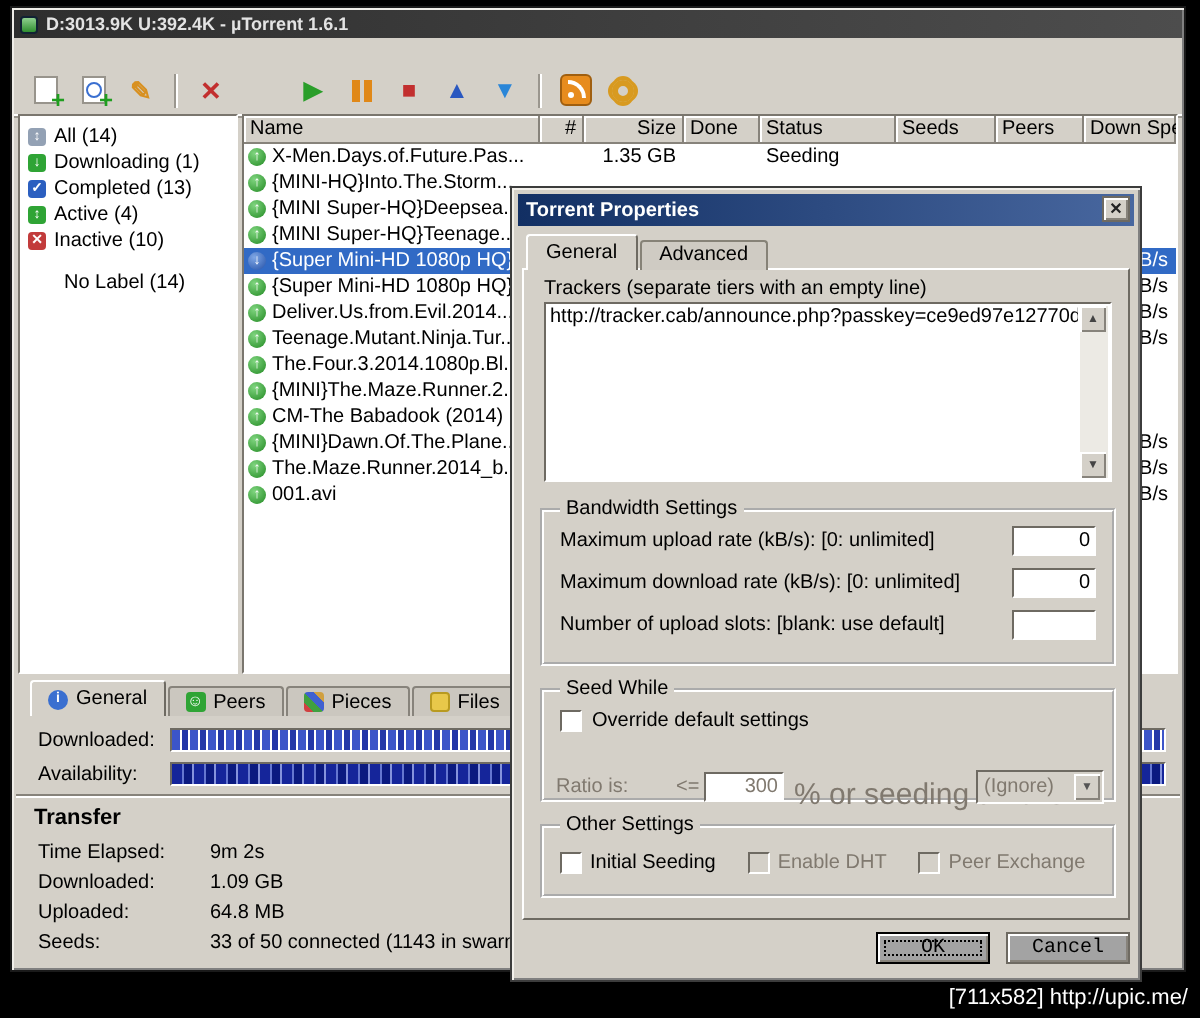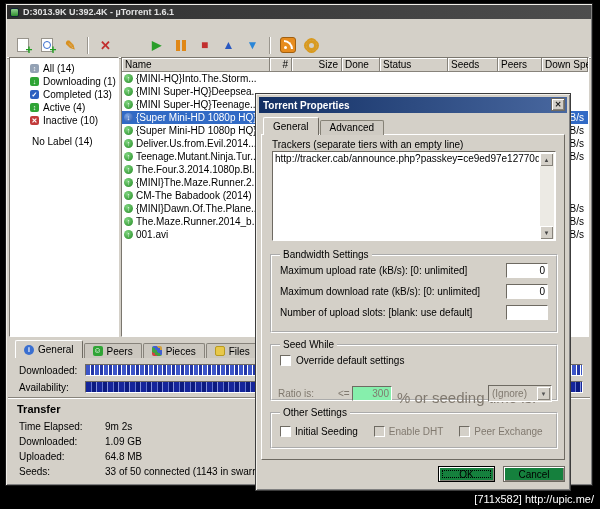--- a/index.html
+++ b/index.html
@@ -35,21 +35,21 @@
   .gl-down::before{content:"▼";color:#2a86d8;font-size:12px;}
   .ic-rss{position:relative;width:16px;height:16px;background:#e78c1e;border-radius:3px;border:1px solid #a05f10;}
   .ic-rss::before{content:"";position:absolute;left:3px;bottom:3px;width:3px;height:3px;background:#fff;border-radius:50%;}
   .ic-rss::after{content:"";position:absolute;left:3px;bottom:3px;width:7px;height:7px;
     border-top:2px solid #fff;border-right:2px solid #fff;border-top-right-radius:100%;}
   .ic-gear{width:11px;height:11px;border:3px solid #d89a20;border-radius:50%;
     box-shadow:0 -2px 0 #d89a20,0 2px 0 #d89a20,-2px 0 0 #d89a20,2px 0 0 #d89a20;}
   
   .sidebar{position:absolute;left:3px;top:53px;width:110px;bottom:148px;background:#fff;
     border:1px solid;border-color:#7a766e #fff #fff #7a766e;padding-top:4px;}
-  .side-item{display:flex;align-items:center;gap:4px;height:13px;padding-left:20px;white-space:nowrap;}
+  .side-item{display:flex;align-items:center;gap:4px;height:13px;padding-left:4px;white-space:nowrap;}
   .side-item.no-label{padding-left:22px;margin-top:8px;}
   .side-icon{width:9px;height:9px;border-radius:2px;color:#fff;font-size:7px;line-height:9px;
     text-align:center;flex:0 0 9px;font-weight:bold;}
   .si-all{background:#93a1b4;}    .si-all::before{content:"↕";}
   .si-down{background:#2fa435;}   .si-down::before{content:"↓";}
   .si-done{background:#2b5fc0;}   .si-done::before{content:"✓";}
   .si-active{background:#2fa435;} .si-active::before{content:"↕";}
   .si-inactive{background:#c23b3b;}.si-inactive::before{content:"✕";}
   
   .list{position:absolute;left:115px;top:53px;right:3px;bottom:148px;background:#fff;
@@ -121,36 +121,36 @@
   .fs-bw{top:114px;height:84px;}
   .bw-row{display:flex;align-items:center;justify-content:space-between;height:21px;padding:0 4px;}
   .num{width:42px;height:15px;border:1px solid;border-color:#6e6a62 #fff #fff #6e6a62;background:#fff;
     font-size:10px;text-align:right;padding:0 2px;font-family:"Liberation Sans",sans-serif;}
   .fs-sw{top:204px;height:62px;}
   .sw1{display:flex;align-items:center;gap:5px;padding:5px 0 0 4px;}
   .sw2{position:relative;height:24px;margin-top:19px;color:#80796f;}
   .sw2 .rl{position:absolute;left:2px;top:3px;}
   .sw2 .rop{position:absolute;left:62px;top:3px;}
   .ratio-in{position:absolute;left:76px;top:1px;width:40px;height:15px;border:1px solid;
-    border-color:#6e6a62 #fff #fff #6e6a62;background:#86efac;color:#80796f;font-size:10px;
+    border-color:#6e6a62 #fff #fff #6e6a62;background:#ffffff;color:#80796f;font-size:10px;
     text-align:right;padding:0 2px;font-family:"Liberation Sans",sans-serif;}
   .sw2 .rsuf{position:absolute;left:121px;top:4px;font-size:15px;white-space:nowrap;}
   .combo{position:absolute;left:212px;top:0;width:64px;height:17px;background:#d4d0c8;color:#80796f;
     border:1px solid;border-color:#6e6a62 #fff #fff #6e6a62;display:flex;align-items:center;padding-left:3px;}
   .combo-btn{position:absolute;right:1px;top:1px;bottom:1px;width:13px;background:#d4d0c8;
     box-shadow:inset 1px 1px 0 #fff,inset -1px -1px 0 #87837b;display:flex;align-items:center;
     justify-content:center;font-size:6px;color:#555;}
   .fs-other{top:272px;height:42px;}
   .oc{display:flex;gap:16px;padding:8px 0 0 4px;}
   .oc-item{display:flex;align-items:center;gap:4px;white-space:nowrap;}
   .cb{width:11px;height:11px;background:#fff;border:1px solid;border-color:#6e6a62 #fff #fff #6e6a62;flex:0 0 11px;}
   .cb.disabled{background:#d4d0c8;}
   .oc-item .disabled,.dis-text{color:#80796f;}
-  .btn{position:absolute;height:16px;background:#15803d;border:1px solid #6e6a62;
-    box-shadow:inset 1px 1px 0 #fff,inset -1px -1px 0 #87837b;display:flex;align-items:center;justify-content:center;}
+  .btn{position:absolute;height:16px;background:#a3a3a3;border:1px solid #6e6a62;
+    box-shadow:inset 1px 1px 0 #fff,inset -1px -1px 0 #87837b;display:flex;align-items:center;justify-content:center;font-family:Liberation Mono, monospace;}
   .dlg-ok{left:182px;top:372px;width:57px;border:1px solid #000;}
   .dlg-ok::after{content:"";position:absolute;left:3px;top:3px;right:3px;bottom:3px;border:1px dotted #000;}
   .dlg-cancel{left:247px;top:372px;width:62px;}
   
   .watermark{position:absolute;right:6px;bottom:4px;color:#fff;font-size:11px;}
 </style>
 </head>
 <body>
 
 <div class="win">
@@ -232,20 +232,33 @@
       <span class="hcell c-num">#</span>
       <span class="hcell c-size">Size</span>
       <span class="hcell c-done">Done</span>
       <span class="hcell c-status">Status</span>
       <span class="hcell c-seeds">Seeds</span>
       <span class="hcell c-peers">Peers</span>
       <span class="hcell c-down">Down Speed</span>
     </div>
     <div>
 
+        <div class="trow">
+          <div class="cell c-name">
+            <span class="ticon i-seeding"></span>
+            <span>X-Men.Days.of.Future.Pas...</span>
+          </div>
+          <div class="cell c-num"></div>
+          <div class="cell c-size">1.35 GB</div>
+          <div class="cell c-done"></div>
+          <div class="cell c-status">Seeding</div>
+          <div class="cell c-seeds"></div>
+          <div class="cell c-peers"></div>
+          <div class="cell c-down"></div>
+        </div>
 
         <div class="trow">
           <div class="cell c-name">
             <span class="ticon i-seeding"></span>
             <span>{MINI-HQ}Into.The.Storm...</span>
           </div>
           <div class="cell c-num"></div>
           <div class="cell c-size"></div>
           <div class="cell c-done"></div>
           <div class="cell c-status"></div>

